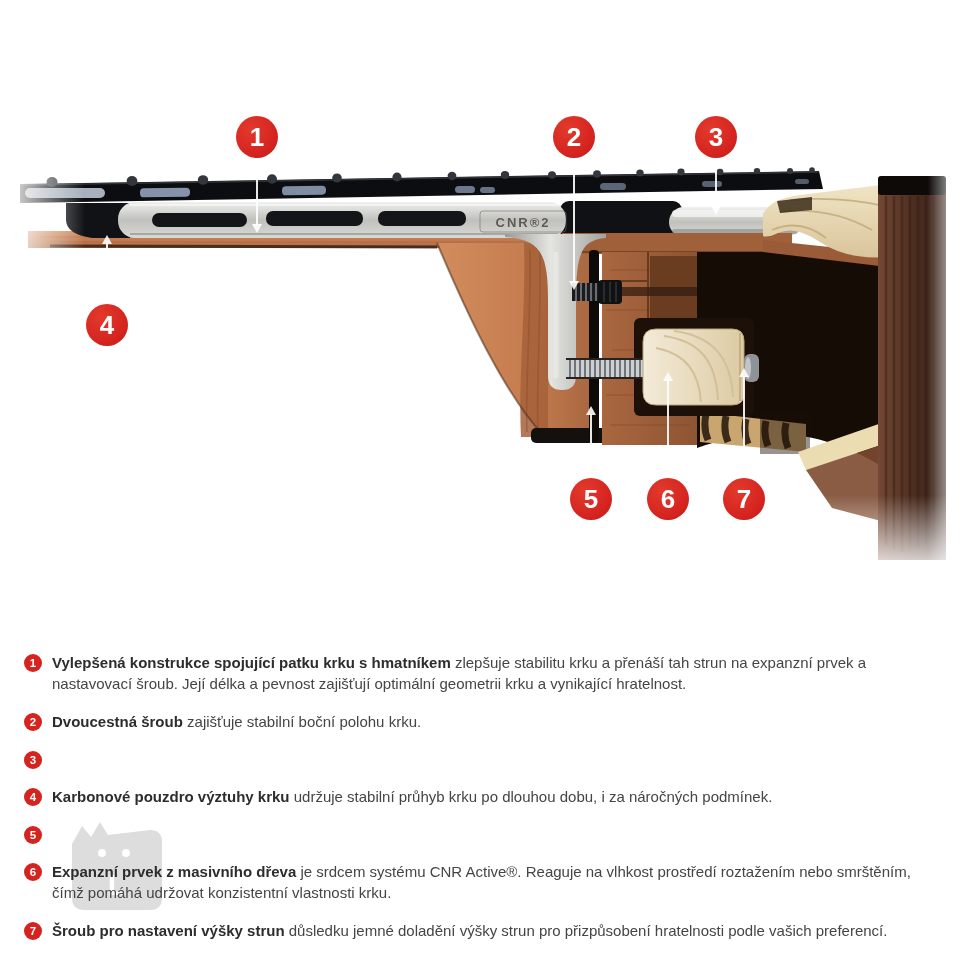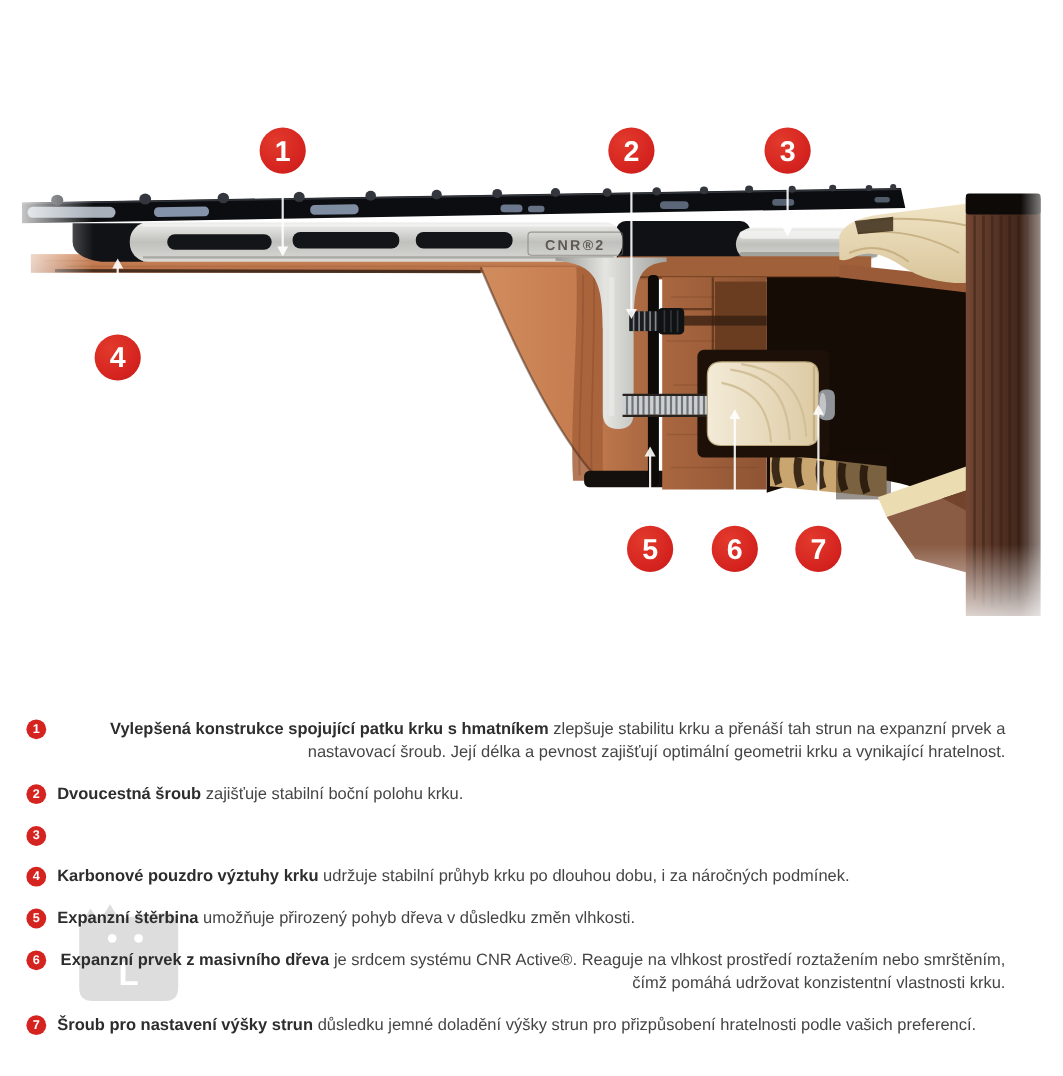--- a/index.html
+++ b/index.html
@@ -5,21 +5,21 @@
   html,body{margin:0;padding:0;background:#ffffff;}
   body{width:966px;height:978px;overflow:hidden;position:relative;
        font-family:"Liberation Sans",sans-serif;-webkit-font-smoothing:antialiased;}
   .diagram{position:relative;width:966px;height:632px;background:#fff;}
   .diagram svg{position:absolute;left:0;top:0;}
   .legend{position:relative;z-index:2;padding:20px 28px 0 24px;}
   .legend-row{display:flex;align-items:flex-start;margin-bottom:17px;max-width:896px;}
   .num-badge{flex:0 0 auto;width:18px;height:18px;border-radius:50%;background:#d5231f;
              color:#fff;font-weight:bold;font-size:11.5px;line-height:18px;text-align:center;
              margin-top:2px;}
-  .row-text{margin:0 0 0 10px;font-size:15px;line-height:21px;color:#454545;max-width:862px;text-align:right;}
+  .row-text{margin:0 0 0 10px;font-size:15px;line-height:21px;color:#454545;max-width:862px;}
   .row-text b{color:#2d2d2d;font-weight:bold;}
   .watermark{position:absolute;left:50px;top:820px;width:170px;z-index:1;opacity:.55;}
   .wm-text{font-size:33px;font-weight:bold;color:#c3c3c3;letter-spacing:1px;
            margin-top:-14px;margin-left:2px;}
 </style>
 </head>
 <body>
 
 <div class="diagram">
 <svg width="966" height="632" viewBox="0 0 966 632">
@@ -282,21 +282,20 @@
   </div>
   <div class="legend-row">
     <span class="num-badge">3</span>
   </div>
   <div class="legend-row">
     <span class="num-badge">4</span>
     <p class="row-text"><b>Karbonové pouzdro výztuhy krku</b> <span>udržuje stabilní průhyb krku po dlouhou dobu, i za náročných podmínek.</span></p>
   </div>
   <div class="legend-row">
     <span class="num-badge">5</span>
-    <p class="row-text"><b>Expanzní štěrbina</b> <span>umožňuje přirozený pohyb dřeva v důsledku změn vlhkosti.</span></p>
   </div>
   <div class="legend-row">
     <span class="num-badge">6</span>
     <p class="row-text"><b>Expanzní prvek z masivního dřeva</b> <span>je srdcem systému CNR Active®. Reaguje na vlhkost prostředí roztažením nebo smrštěním, čímž pomáhá udržovat konzistentní vlastnosti krku.</span></p>
   </div>
   <div class="legend-row">
     <span class="num-badge">7</span>
     <p class="row-text"><b>Šroub pro nastavení výšky strun</b> <span>důsledku jemné doladění výšky strun pro přizpůsobení hratelnosti podle vašich preferencí.</span></p>
   </div>
 </div>

